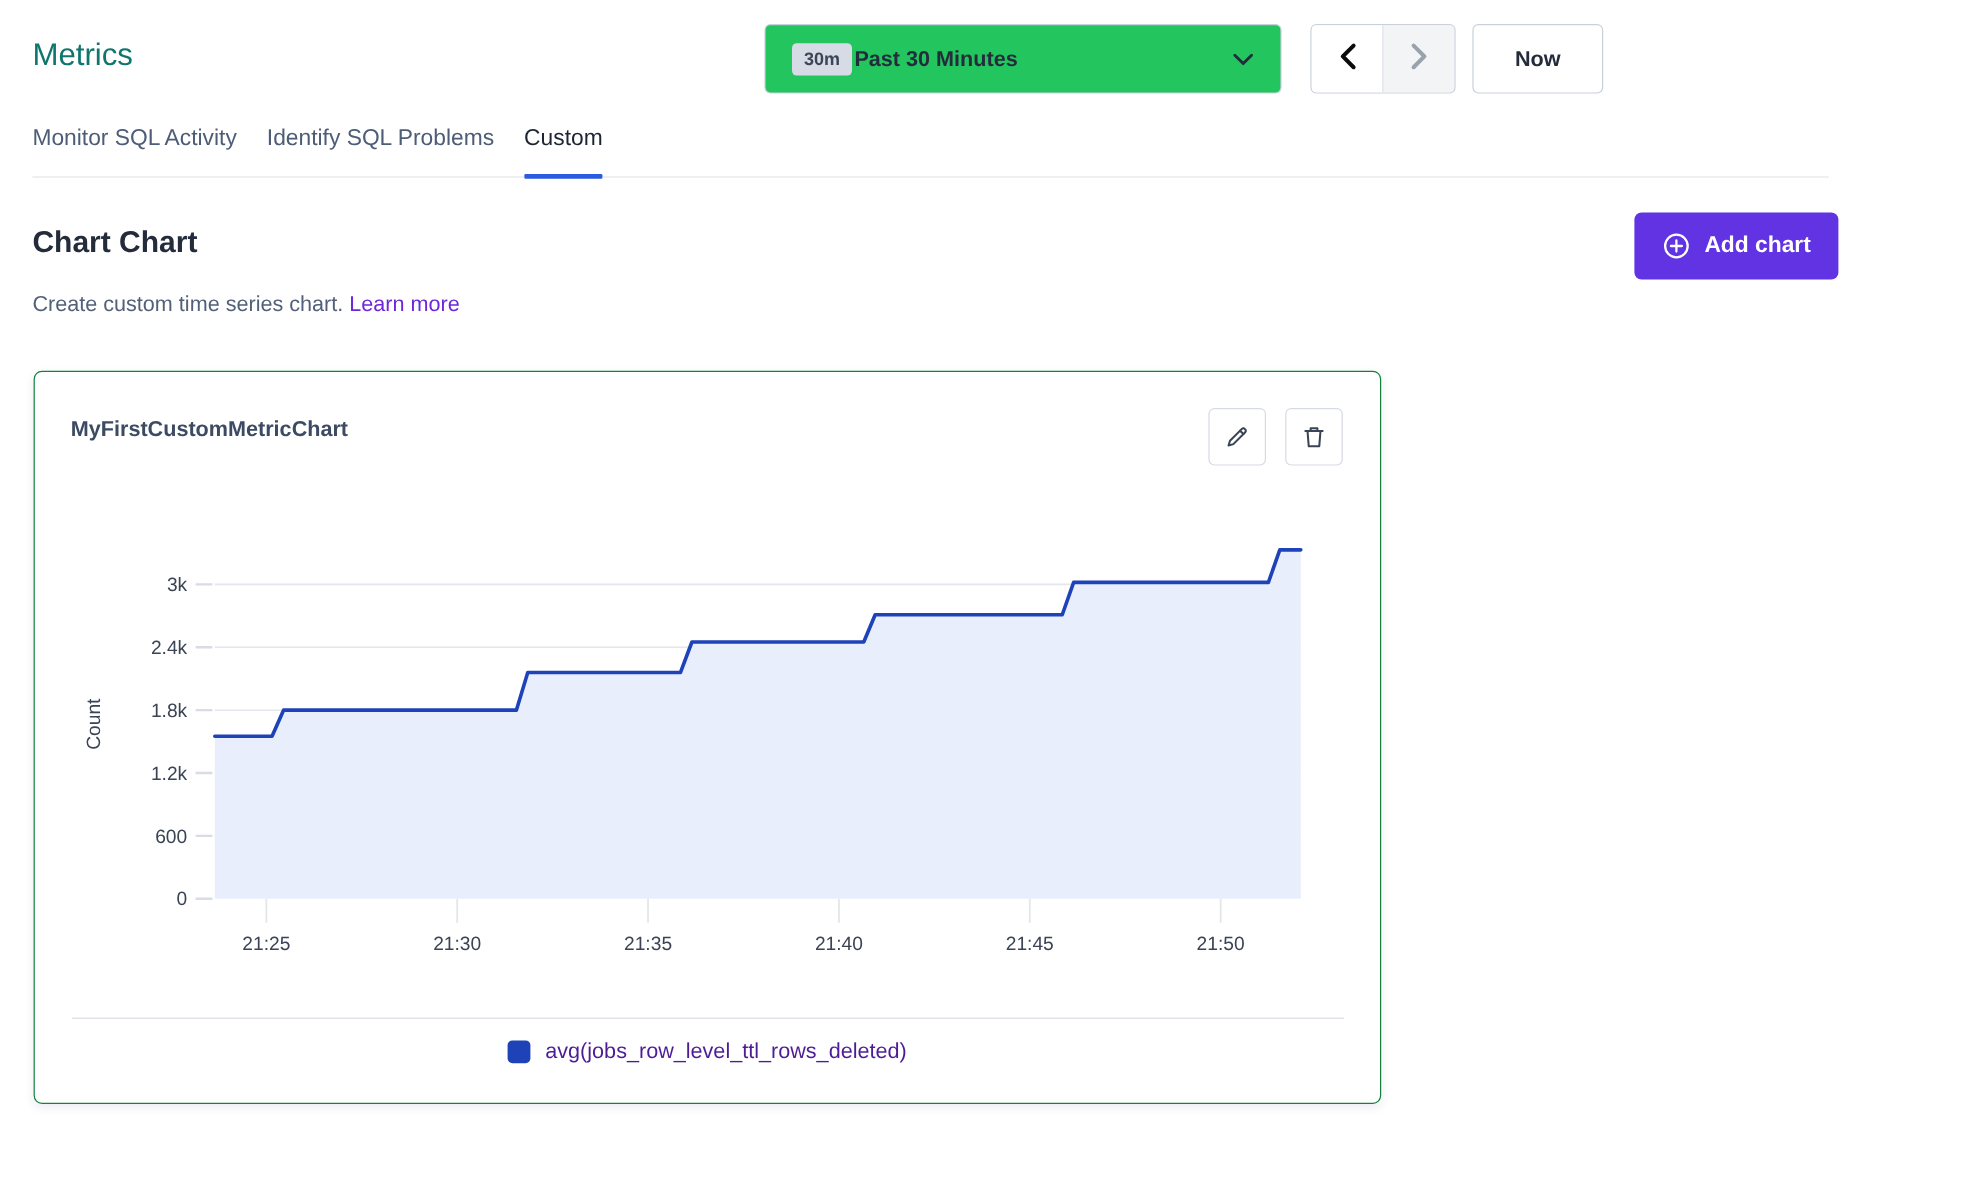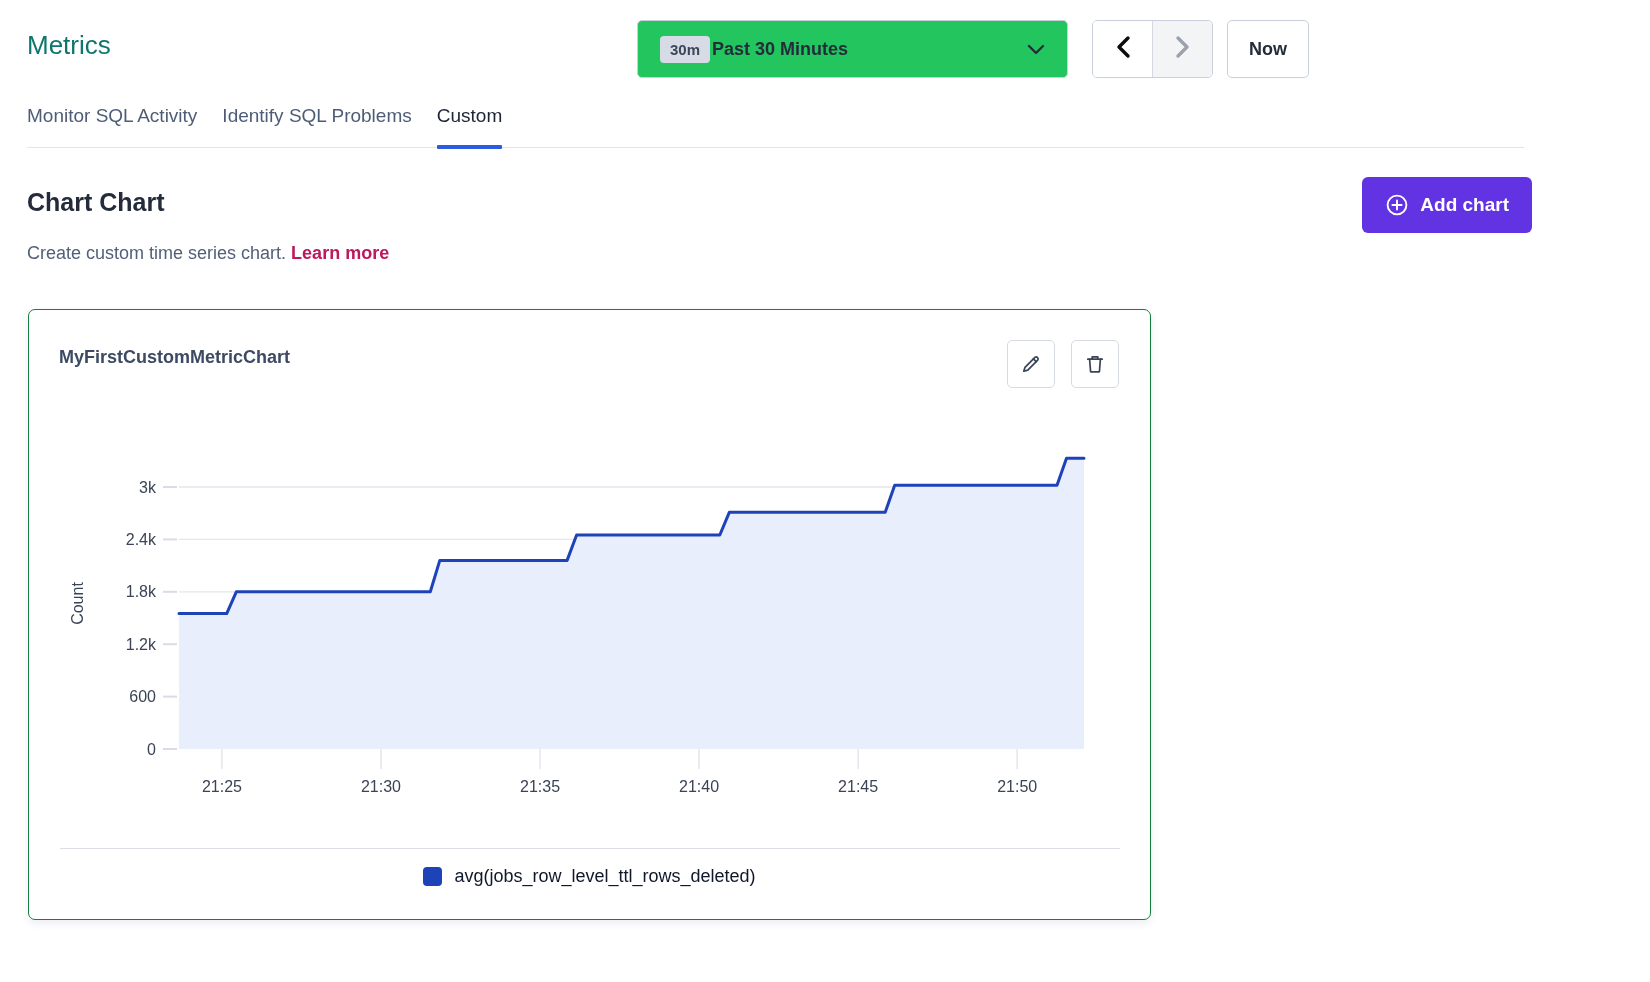--- a/index.html
+++ b/index.html
@@ -18,37 +18,37 @@
   .time-label { margin-left:2px; font-size:18px; font-weight:600; color:#242c3c; }
   .time-select .chev { position:absolute; right:22px; top:21px; }
 
   .pager { position:absolute; left:1092px; top:20px; width:121px; height:58px;
     border:1px solid #c9cfdb; border-radius:5px; display:flex; overflow:hidden; background:#fff; }
   .pager-prev { width:60px; height:100%; display:flex; align-items:center; justify-content:center;
     background:#fff; border-right:1px solid #d4d8e0; cursor:pointer; }
   .pager-next { flex:1; height:100%; display:flex; align-items:center; justify-content:center;
     background:#f3f4f6; cursor:default; }
 
-  .now-button { position:absolute; left:1227px; top:20px; width:82px; height:58px;
+  .now-button { position:absolute; left:1227px; top:20px; width:109px; height:58px;
     border:1px solid #c9cfdb; border-radius:5px; background:#fff;
     display:flex; align-items:center; justify-content:center;
     font-size:18px; font-weight:600; color:#242c3c; cursor:pointer; }
 
   
   .tabs { position:absolute; left:27px; top:102px; width:1497px; display:flex; gap:25px;
     border-bottom:1px solid #e1e4ec; }
   .tab { position:relative; padding-bottom:17px; font-size:19px; color:#4e5d77; cursor:pointer; line-height:28px; }
   .tab.active { color:#1d2534; font-weight:500; }
   .tab.active::after { content:""; position:absolute; left:0; right:0; bottom:-2px; height:4px;
     background:#2b5be0; border-radius:1px; }
 
   
   .section-heading { position:absolute; left:27px; top:188px; font-size:25px; font-weight:700; color:#242c3c; }
   .section-desc { position:absolute; left:27px; top:243px; font-size:18px; color:#53607a; }
-  .learn-more { color:#be185d; font-weight:700; text-decoration:none; cursor:pointer; }
+  .learn-more { color:#6d28d9; font-weight:400; text-decoration:none; cursor:pointer; }
 
   .add-chart-button { position:absolute; right:118px; top:177px; height:56px;
     background:#6133e3; color:#fff; border:none; border-radius:6px;
     display:flex; align-items:center; gap:11px; padding:0 23px;
     font-size:19px; font-weight:700; font-family:inherit; cursor:pointer; }
 
   
   .chart-card { position:absolute; left:28px; top:309px; width:1123px; height:611px;
     background:#fff; border:1px solid #15803d; border-radius:7px;
     box-shadow:0 3px 8px rgba(40,55,110,0.09); }
@@ -57,21 +57,21 @@
   .icon-button { width:48px; height:48px; background:#fff; border:1px solid #d6dae4; border-radius:5px;
     display:flex; align-items:center; justify-content:center; cursor:pointer; }
 
   .chart-svg { position:absolute; left:30px; top:100px; }
   .chart-svg text { font-family:"Liberation Sans", sans-serif; }
 
   .card-divider { position:absolute; left:31px; right:30px; top:538px; height:1px; background:#dadde6; }
   .legend-row { position:absolute; left:0; right:0; top:556px; display:flex;
     align-items:center; justify-content:center; gap:12px; }
   .legend-swatch { width:19px; height:19px; border-radius:4px; background:#1e42b8; }
-  .legend-label { font-size:18px; color:#0f172a; }
+  .legend-label { font-size:18px; color:#4c1d95; }
 </style>
 </head>
 <body>
 
 <div class="page">
 
   <div class="page-title">Metrics</div>
 
   <div class="time-select">
     <span class="time-badge">30m</span>

